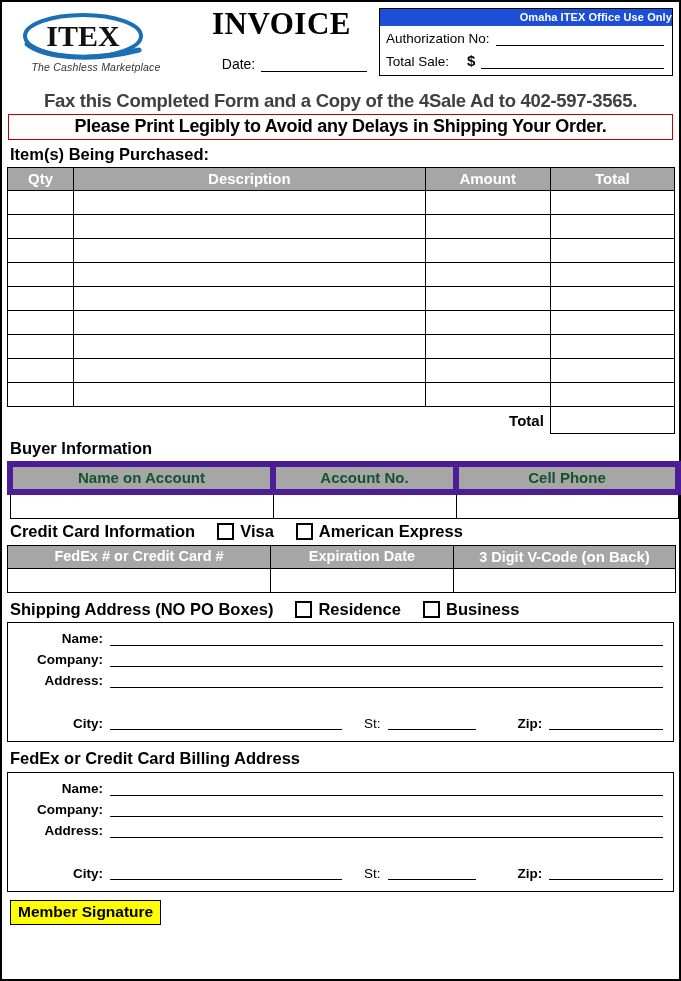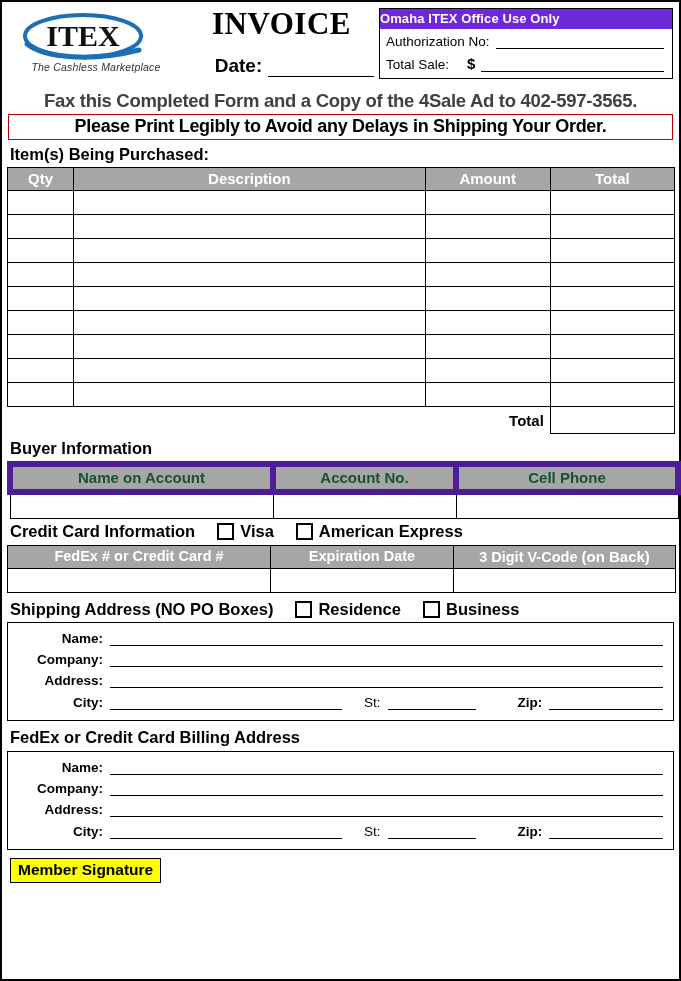--- a/index.html
+++ b/index.html
@@ -54,37 +54,37 @@
     line-height: 1;
   }
   .date-row {
     margin-top: 16px;
     display: flex;
     justify-content: center;
     align-items: flex-end;
     gap: 6px;
     padding-left: 26px;
   }
-  .date-label { font-size: 19px; font-weight: bold; }
+  .date-label { font-size: 14px; font-weight: normal; }
   .date-line {
     width: 106px;
     border-bottom: 1.5px solid #000;
     height: 17px;
   }
   .office-box {
     width: 294px;
     border: 1px solid #000;
     margin-top: 2px;
   }
   .office-title {
-    background: #6d28d9;
+    background: #1d4ed8;
     color: #fff;
     font-weight: bold;
-    font-size: 13px;
-    text-align: left;
+    font-size: 11px;
+    text-align: right;
     padding: 2px 0 3px 0;
     letter-spacing: 0.1px;
   }
   .office-row {
     display: flex;
     align-items: flex-end;
     padding: 5px 8px 0 6px;
     font-size: 13.5px;
   }
   .office-row .lbl { white-space: nowrap; }
@@ -254,22 +254,22 @@
     padding-right: 7px;
     line-height: 1;
   }
   .addr-line .ln {
     flex: 1;
     border-bottom: 1px solid #000;
     height: 14px;
   }
   .city-line {
     display: flex;
-    align-items: flex-end;
-    margin-top: 7px;
+    align-items: flex-start;
+    margin-top: 28px;
   }
   .city-line .lab {
     width: 92px;
     text-align: right;
     font-size: 13.5px;
     font-weight: bold;
     padding-right: 7px;
   }
   .city-line .ln-city { width: 232px; border-bottom: 1px solid #000; height: 14px; }
   .city-line .lab2 {

